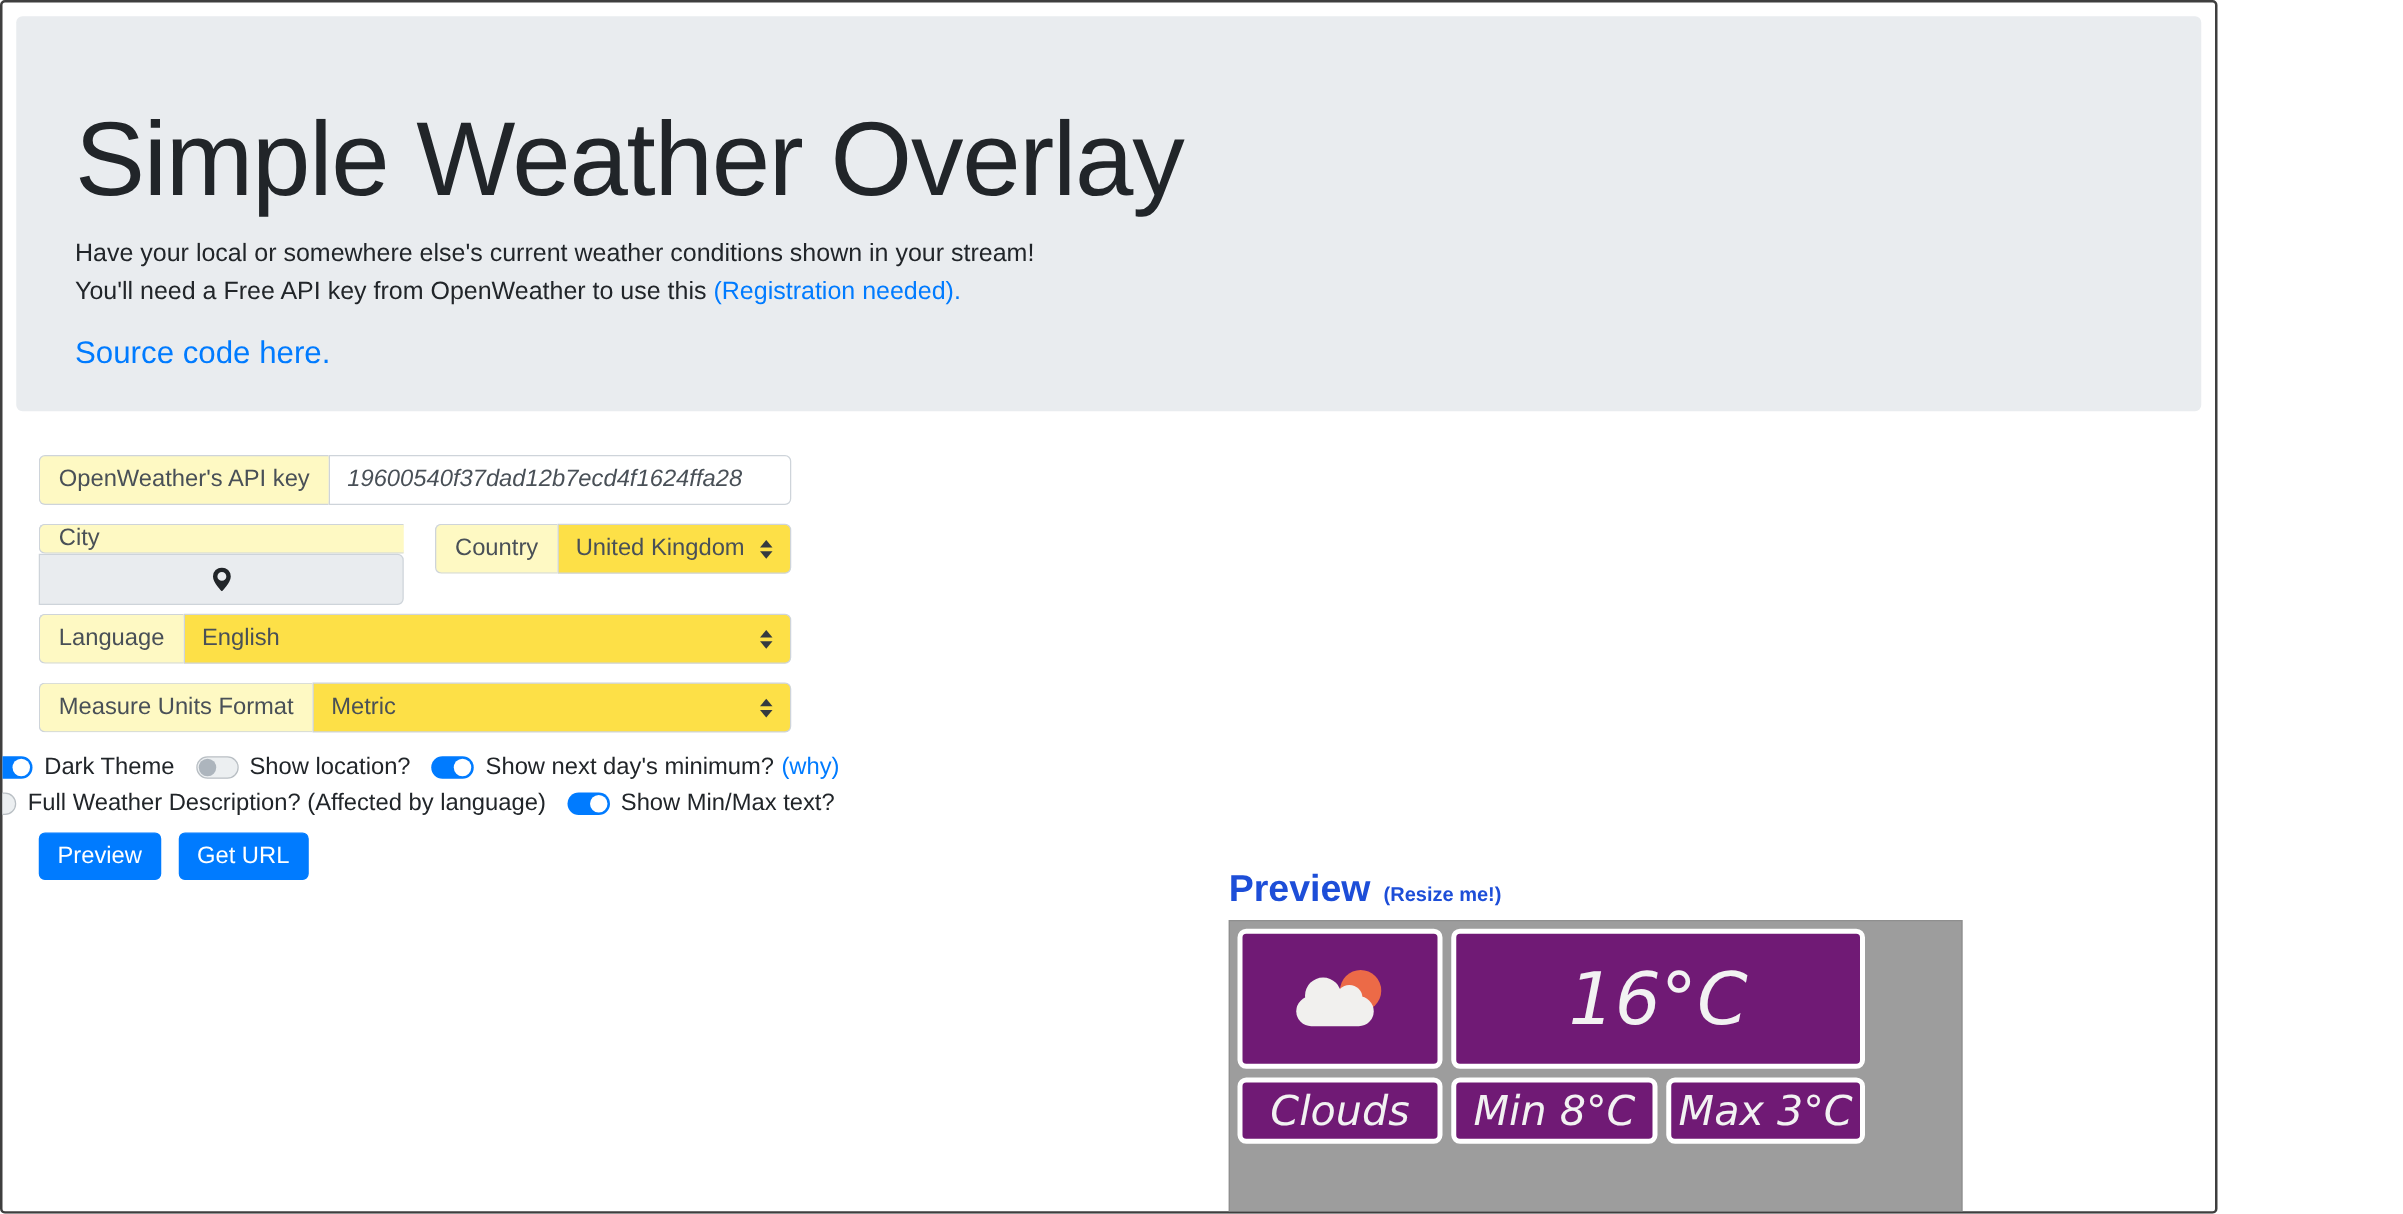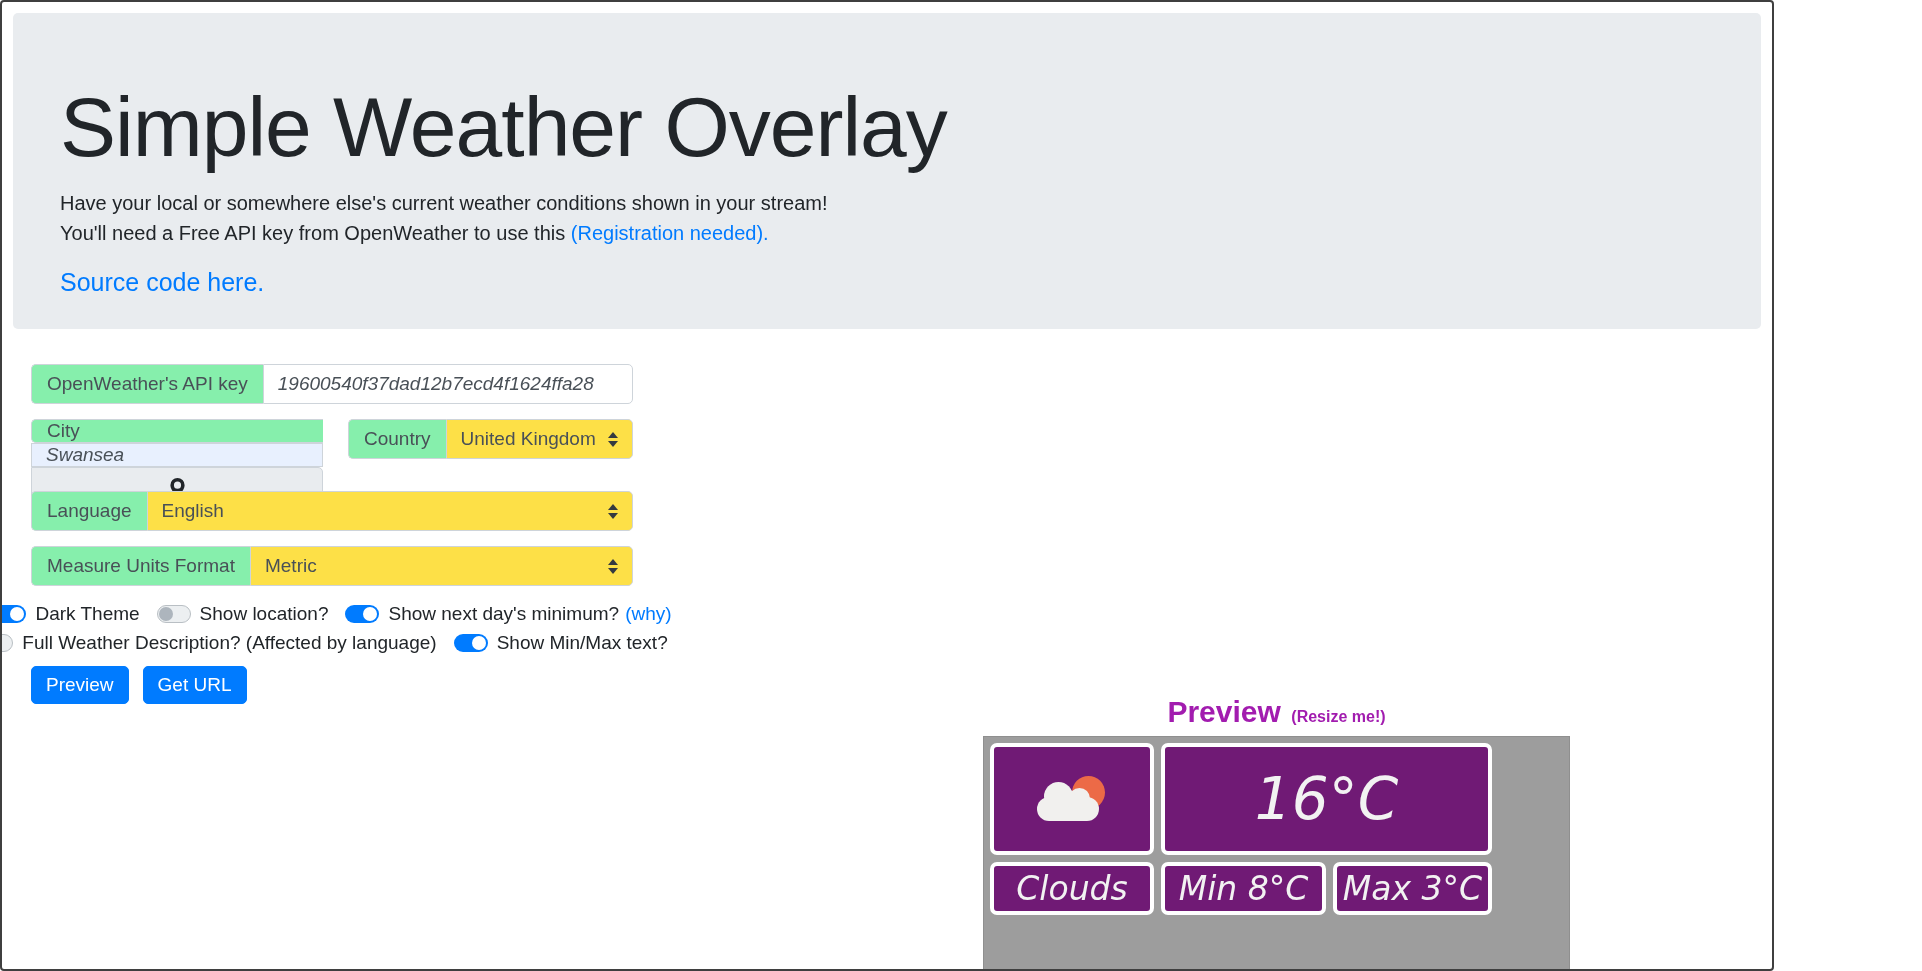--- a/index.html
+++ b/index.html
@@ -17,21 +17,21 @@
   .desc.first { margin-top:20px; }
   .link { color:#007bff; text-decoration:none; cursor:pointer; }
   .source-line { margin-top:22px; font-size:25px; }
 
   
   .main { position:relative; width:100%; }
   .form-col { position:absolute; left:29px; top:35px; width:602px; }
 
   
   .igroup { display:flex; width:100%; height:40px; margin-bottom:15px; }
-  .ilabel { display:flex; align-items:center; padding:0 15px; background:#86efac;
+  .ilabel { display:flex; align-items:center; padding:0 15px; background:#fef9c3;
             border:1px solid #ced4da; border-right:none; border-radius:5px 0 0 5px;
             color:#495057; font-size:19px; white-space:nowrap; flex:0 0 auto; }
   .icontrol { flex:1 1 auto; min-width:0; border:1px solid #ced4da; border-radius:0 5px 5px 0;
               font-size:19px; color:#495057; padding:0 14px; background:#fff;
               font-family:"Liberation Sans","DejaVu Sans",sans-serif; outline:none;font-style:italic; }
   .icontrol.autofill { background:#e8f0fe; border-radius:0; }
   .iselect { flex:1 1 auto; min-width:0; display:flex; align-items:center; justify-content:space-between;
              border:1px solid #ced4da; border-radius:0 5px 5px 0; background:#fde047;
              font-size:19px; color:#495057; padding:0 14px; cursor:pointer; }
   .select-arrow { display:inline-flex; flex-direction:column; align-items:center; gap:3px; }
@@ -62,21 +62,21 @@
   .tlabel.tight { margin-right:6px; }
 
   
   .btn-row { margin-top:12px; display:flex; gap:14px; }
   .btn { background:#007bff; color:#ffffff; border:1px solid #007bff; border-radius:5px;
          font-size:19px; padding:7px 14px; cursor:pointer;
          font-family:"Liberation Sans","DejaVu Sans",sans-serif; }
 
   
   .preview-col { position:absolute; left:981px; top:366px; width:587px; }
-  .pv-heading { text-align:center; margin-bottom:7px; color:#a21caf; }
+  .pv-heading { margin-bottom:7px; color:#1d4ed8; }
   .pv-title { font-size:30px; font-weight:700; }
   .pv-note { font-size:16px; font-weight:700; margin-left:6px; }
 
   .overlay-box { position:relative; width:587px; height:284px; background:#9d9d9d;
                  border:1px solid #8f8f8f; padding:6px; }
   .ov-grid { display:grid; grid-template-columns:164px 165px 159px; grid-template-rows:112px 53px;
              gap:7px; }
   .tile { background:#701a75; border:4px solid #ffffff; border-radius:7px; color:#f2f2f2;
           display:flex; align-items:center; justify-content:center;
           font-family:"DejaVu Sans","Liberation Sans",sans-serif; font-style:italic; }
@@ -111,21 +111,20 @@
     <div class="form-col">
 
       <div class="igroup">
         <span class="ilabel">OpenWeather's API key</span>
         <input class="icontrol" type="text" value="19600540f37dad12b7ecd4f1624ffa28" style="">
       </div>
 
       <div class="row2">
         <div class="igroup city-group">
           <span class="ilabel">City</span>
-          <input class="icontrol autofill" type="text" value="Swansea" style="">
           <button class="pin-btn">
             <svg viewBox="0 0 16 16">
               <path d="M8 16s6-5.686 6-10A6 6 0 0 0 2 6c0 4.314 6 10 6 10zm0-7a3 3 0 1 1 0-6 3 3 0 0 1 0 6z"></path>
             </svg>
           </button>
         </div>
         <div class="igroup country-group">
           <span class="ilabel">Country</span>
           <div class="iselect">
             <span>United Kingdom</span>

